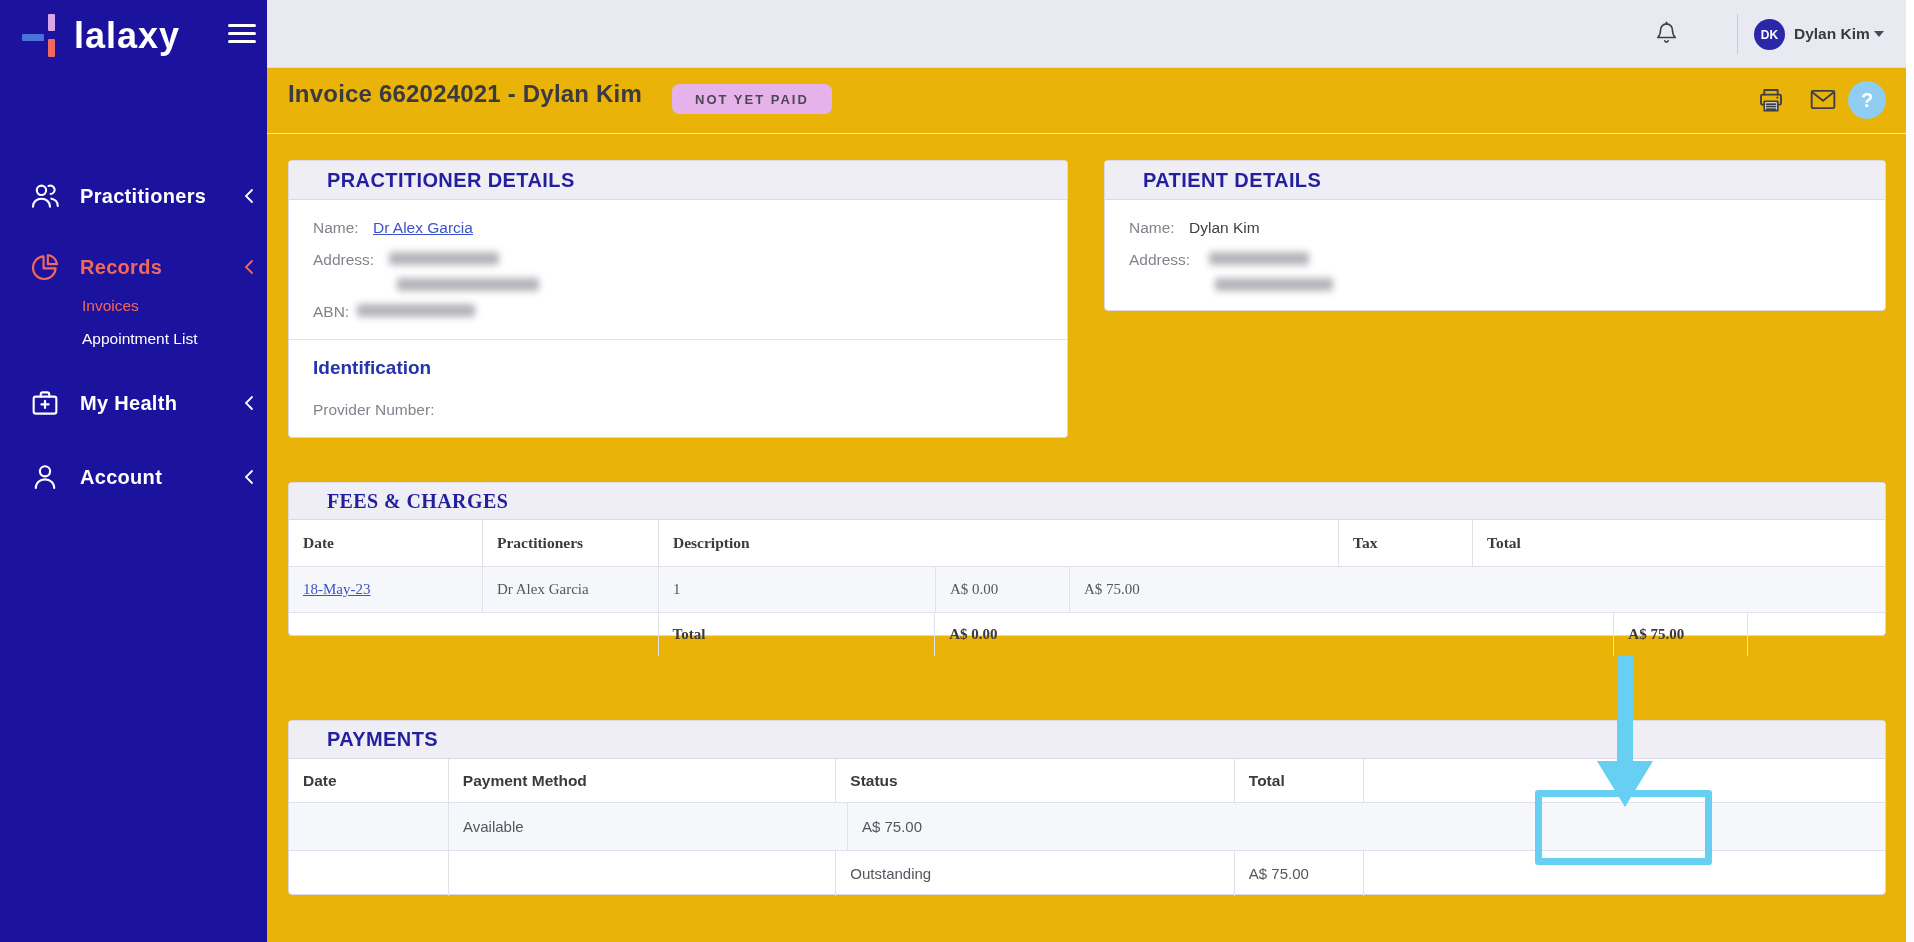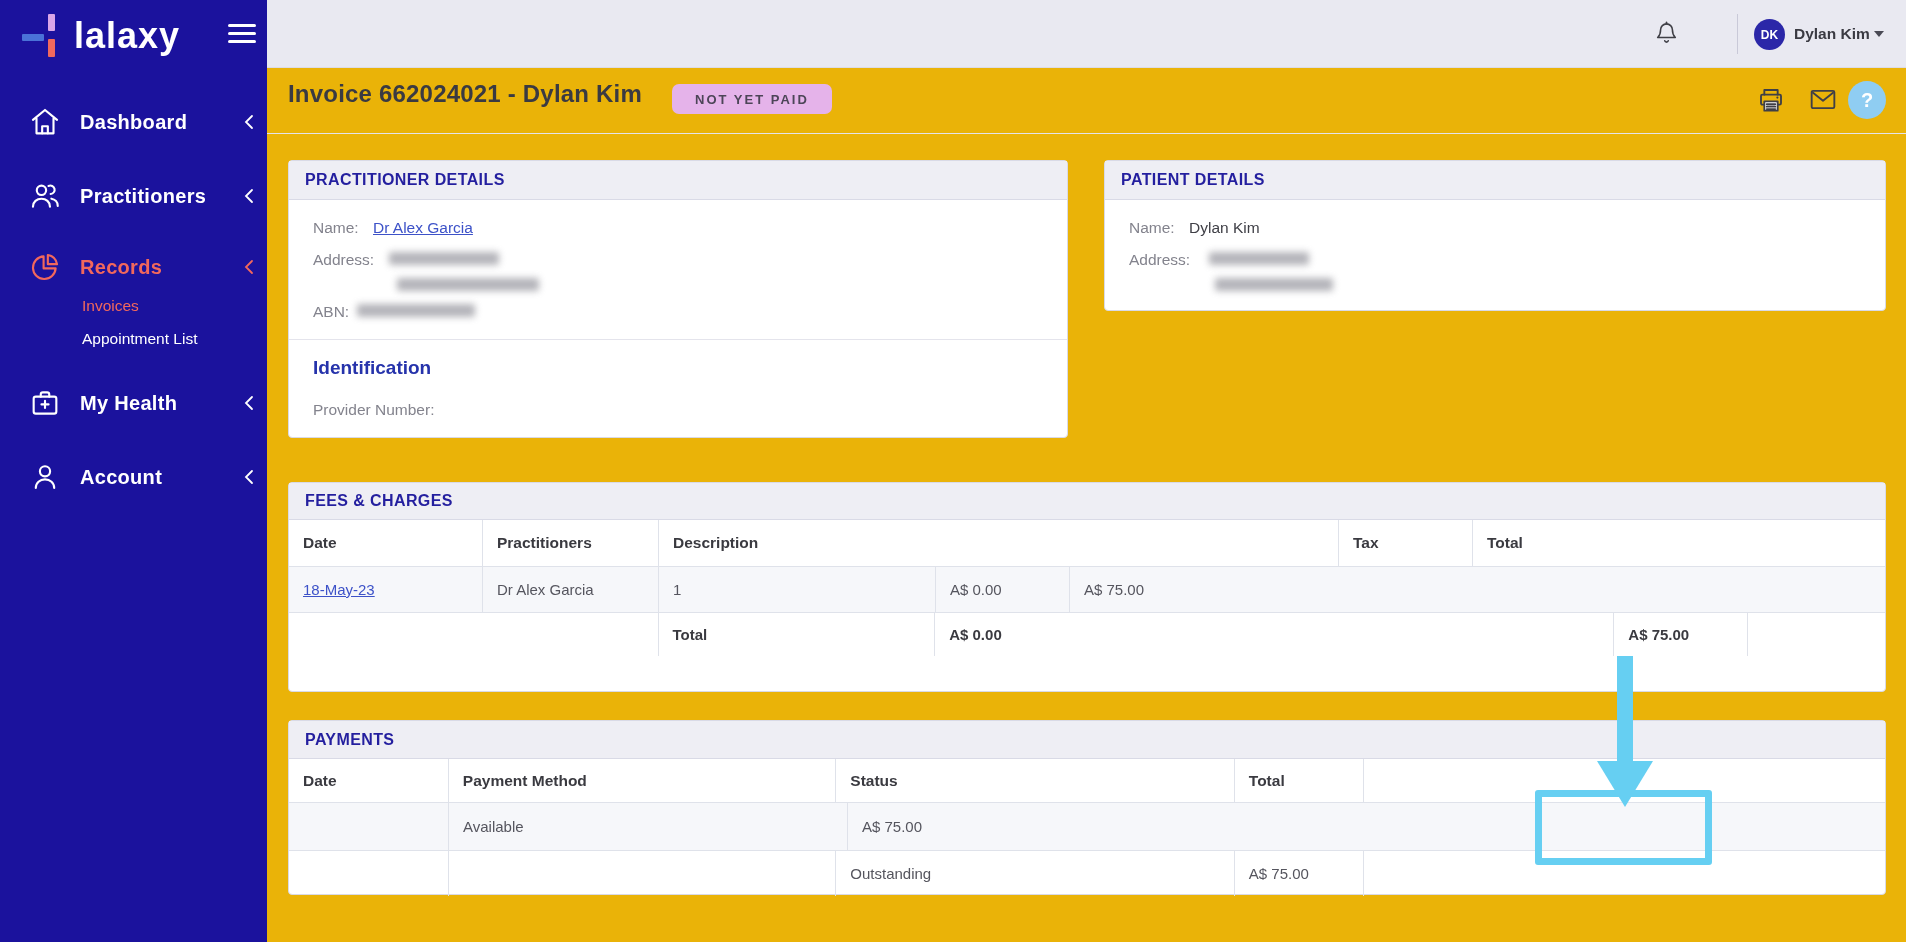--- a/index.html
+++ b/index.html
@@ -39,35 +39,35 @@
   .status-badge { position:absolute; left:405px; top:84px; height:30px; padding:0 23px; background:#e5b3ea; border-radius:7px; color:#4d4558; font-size:13px; font-weight:700; letter-spacing:2px; display:flex; align-items:center; }
   .icon-btn { position:absolute; width:32px; height:32px; cursor:pointer; }
   .printer-btn { left:1488px; top:84px; }
   .mail-btn { left:1540px; top:86px; }
   .help-btn { position:absolute; left:1581px; top:81px; width:38px; height:38px; border-radius:50%; background:#8fcdf2; color:#ffffff; font-size:20px; font-weight:700; display:flex; align-items:center; justify-content:center; cursor:pointer; }
   .title-divider { position:absolute; left:0; top:133px; width:1639px; height:1px; background:#e4e4ec; }
 
   
   .card { position:absolute; background:#ffffff; border:1px solid #d9dae6; border-radius:4px; }
   .card-strip { background:#eeeef4; border-bottom:1px solid #d9dae6; display:flex; align-items:center; padding-left:16px; }
-  .card-strip .strip-title { color:#241f9f; font-size:16px; font-weight:700; letter-spacing:0.4px; }
+  .card-strip .strip-title { color:#241f9f; font-size:20px; font-weight:700; letter-spacing:0.4px;margin-left:22px; }
 
   .prac-card { left:21px; top:160px; width:780px; height:278px; }
   .pat-card  { left:837px; top:160px; width:782px; height:151px; }
   .prac-card .card-strip, .pat-card .card-strip { height:39px; }
 
   .field-label { position:absolute; font-size:15.5px; color:#83838d; }
   .field-value { position:absolute; font-size:15.5px; color:#3f3f46; }
   a.link { color:#3d52c8; text-decoration:underline; cursor:pointer; }
   .blur-blob { position:absolute; height:13px; background:#97979f; border-radius:2px; filter:blur(3.5px); opacity:0.72; }
   .inner-divider { position:absolute; left:0; width:100%; height:1px; background:#e4e4ec; }
   .ident-title { position:absolute; left:24px; font-size:19px; font-weight:700; color:#2633ab; }
 
   
-  .fees-card { left:21px; top:482px; width:1598px; height:210px; }
+  .fees-card { left:21px; top:482px; width:1598px; height:154px;font-family:Liberation Serif, serif; }
   .pay-card  { left:21px; top:720px; width:1598px; height:175px; }
   .fees-card .card-strip { height:37px; }
   .pay-card .card-strip { height:38px; }
   .t-row { display:flex; width:100%; }
   .t-row.bordered { border-top:1px solid #dfe2ea; }
   .t-row.striped { background:#f6f7fa; }
   .cell { border-right:1px solid #dfe2ea; padding-left:14px; display:flex; align-items:center; font-size:15px; color:#55555e; overflow:hidden; white-space:nowrap; }
   .cell:last-child { border-right:none; }
   .cell.hdr { font-size:15.5px; font-weight:700; color:#3a3a40; }
   .cell.bold { font-weight:700; color:#3a3a40; }
@@ -103,34 +103,20 @@
       <span class="logo-vbar-bot"></span>
     </span>
     <span class="logo-text">lalaxy</span>
   </div>
   <div class="hamburger">
     <span></span>
       <span></span>
       <span></span>
   </div>
 
-  <div class="nav-item" style="top:99px;">
-    <span class="ni-icon">
-      <svg viewBox="0 0 24 24" width="34" height="34" fill="none" stroke="#ffffff" stroke-width="1.5" stroke-linecap="round" stroke-linejoin="round">
-          <path d="M3.5 10.5 L12 3.5 L20.5 10.5 M6 9.5 V20 H18 V9.5"></path>
-          <path d="M10 20 v-5 h4 v5"></path>
-        </svg>
-    </span>
-    <span class="ni-label">Dashboard</span>
-    <span class="ni-chev">
-      <svg viewBox="0 0 12 16" width="12" height="16" fill="none" stroke="#ffffff" stroke-width="1.8" stroke-linecap="round">
-          <polyline points="9,2 3,8 9,14"></polyline>
-        </svg>
-    </span>
-  </div>
 
   <div class="nav-item" style="top:173px;">
     <span class="ni-icon">
       <svg viewBox="0 0 24 24" width="34" height="34" fill="none" stroke="#ffffff" stroke-width="1.5" stroke-linecap="round" stroke-linejoin="round">
           <circle cx="9.5" cy="8" r="3.3"></circle>
           <path d="M3.5 19.5 c0-3.4 2.7-5.6 6-5.6 s6 2.2 6 5.6"></path>
           <path d="M14.5 4.9 a3 3 0 1 1 1.5 5.7"></path>
           <path d="M16.5 13.9 c2.6 0.4 4.5 2.4 4.5 5.1"></path>
         </svg>
     </span>

